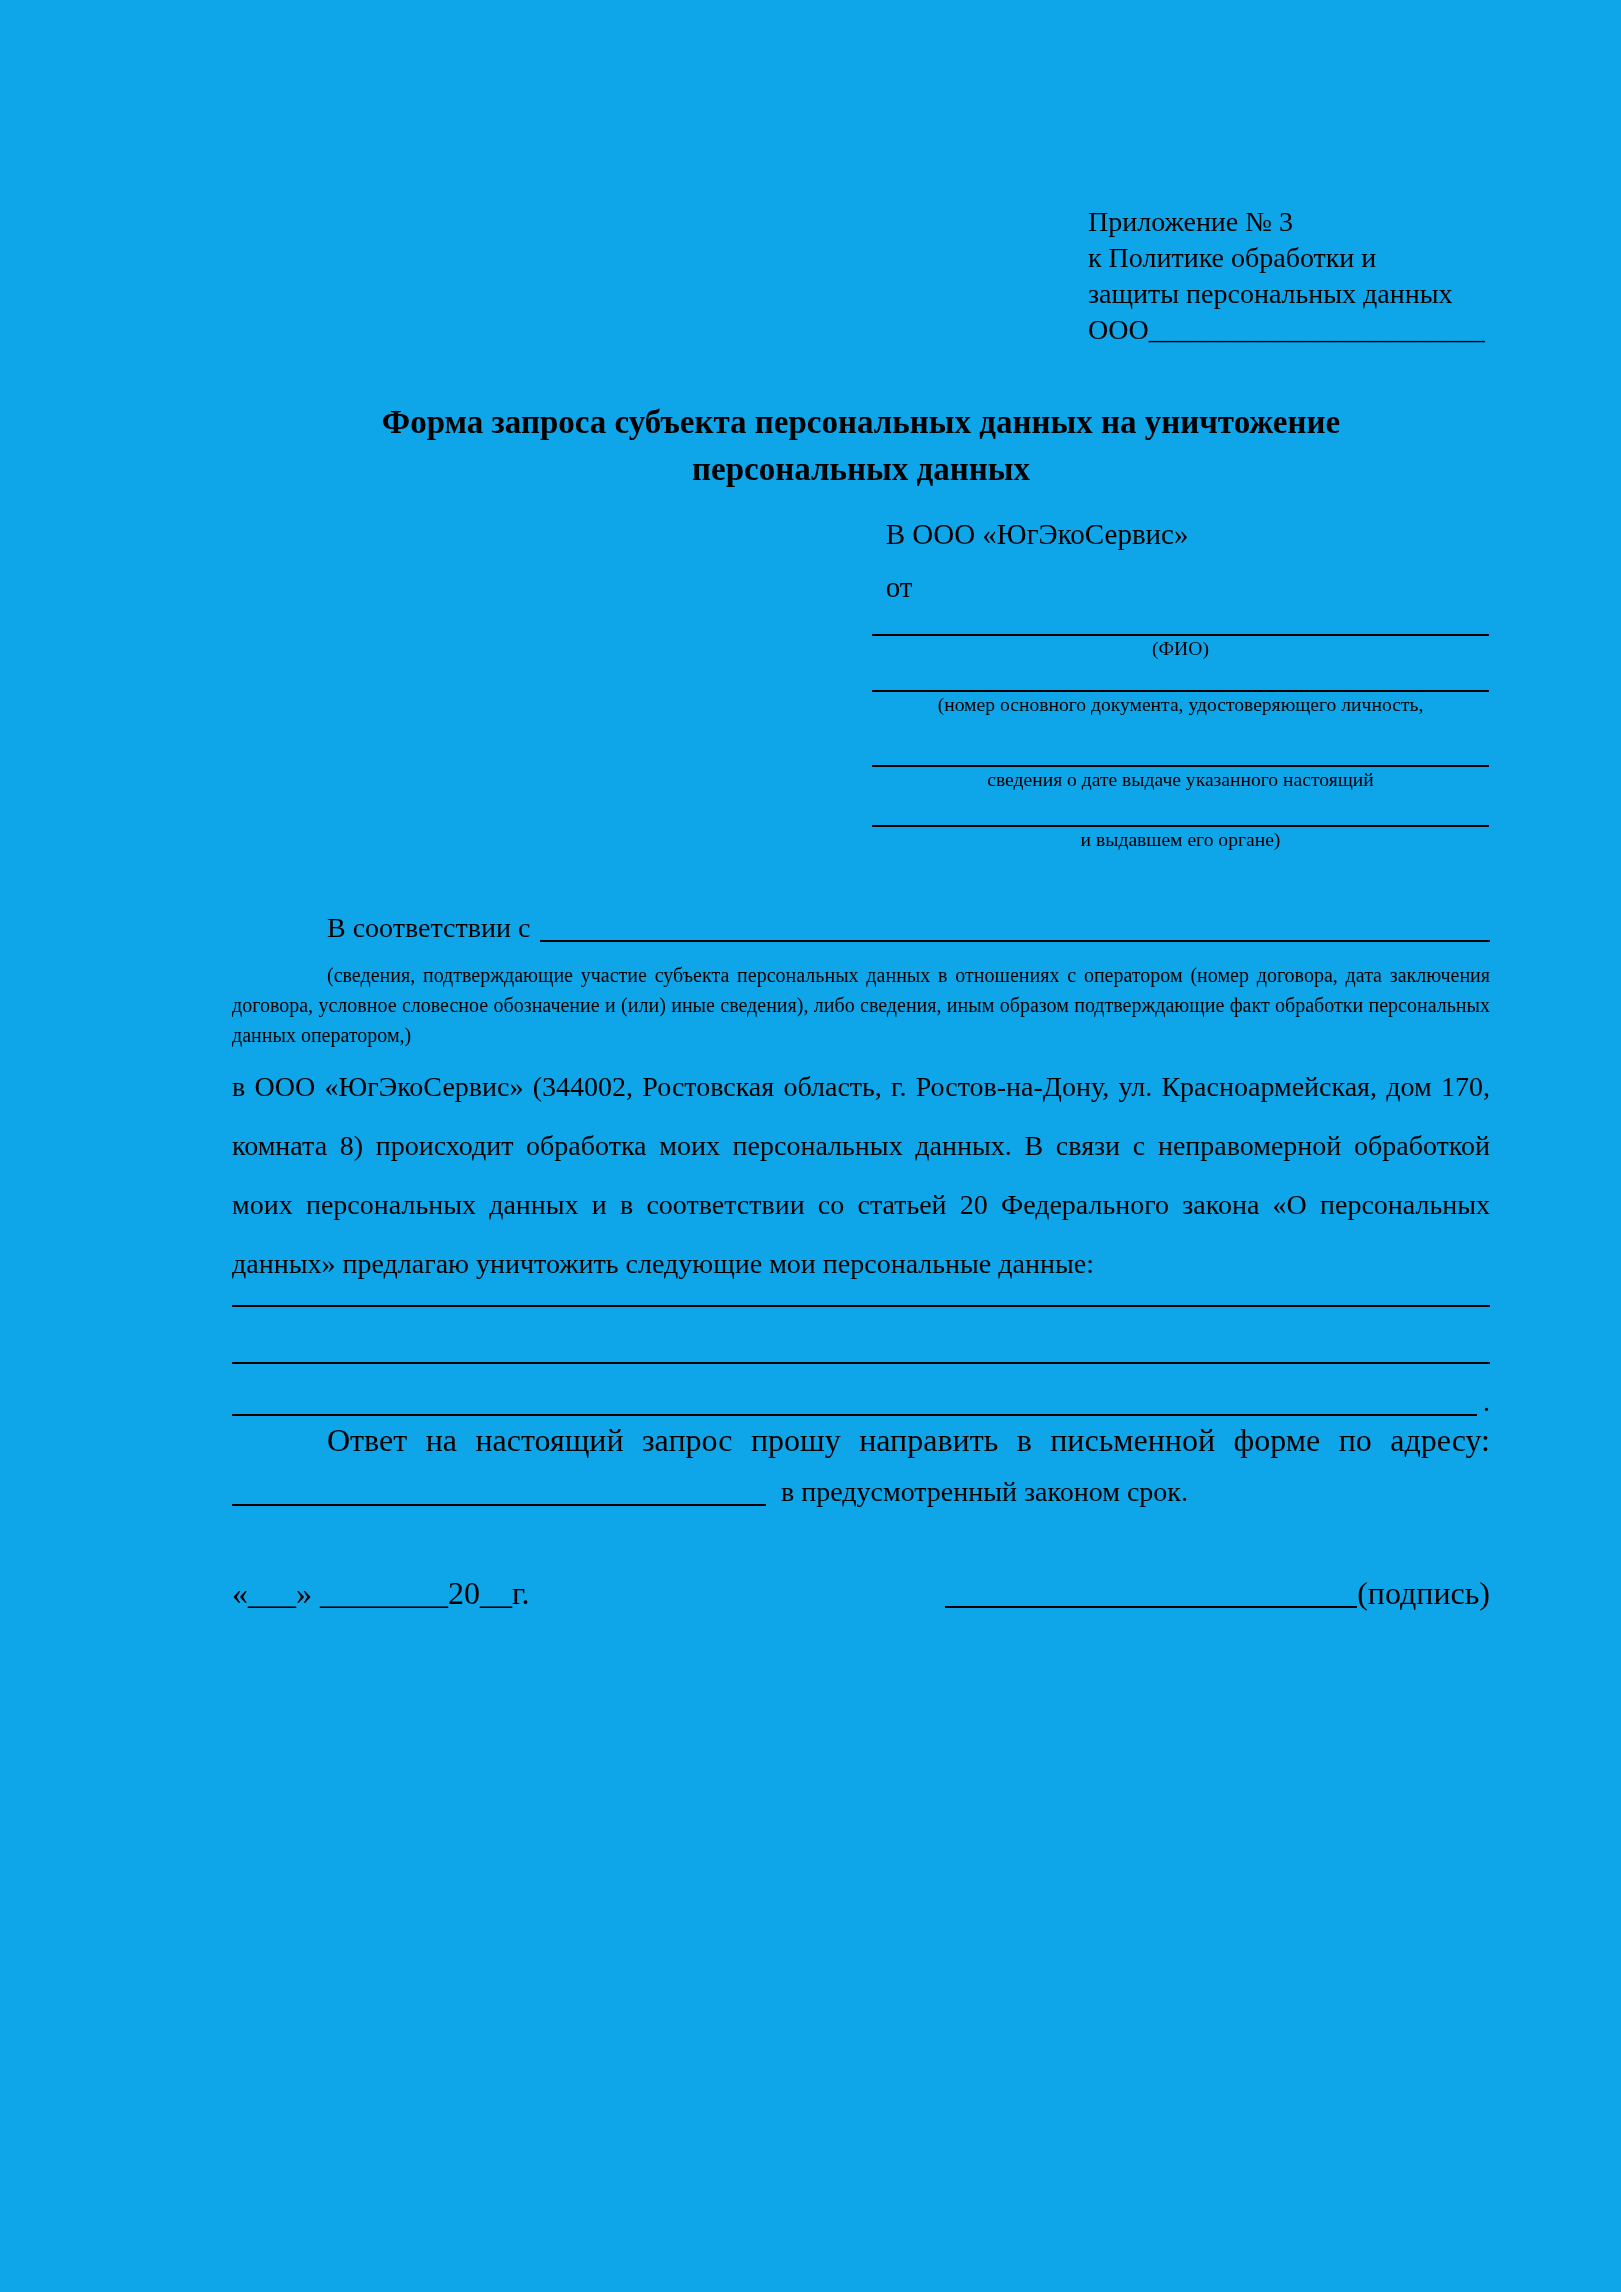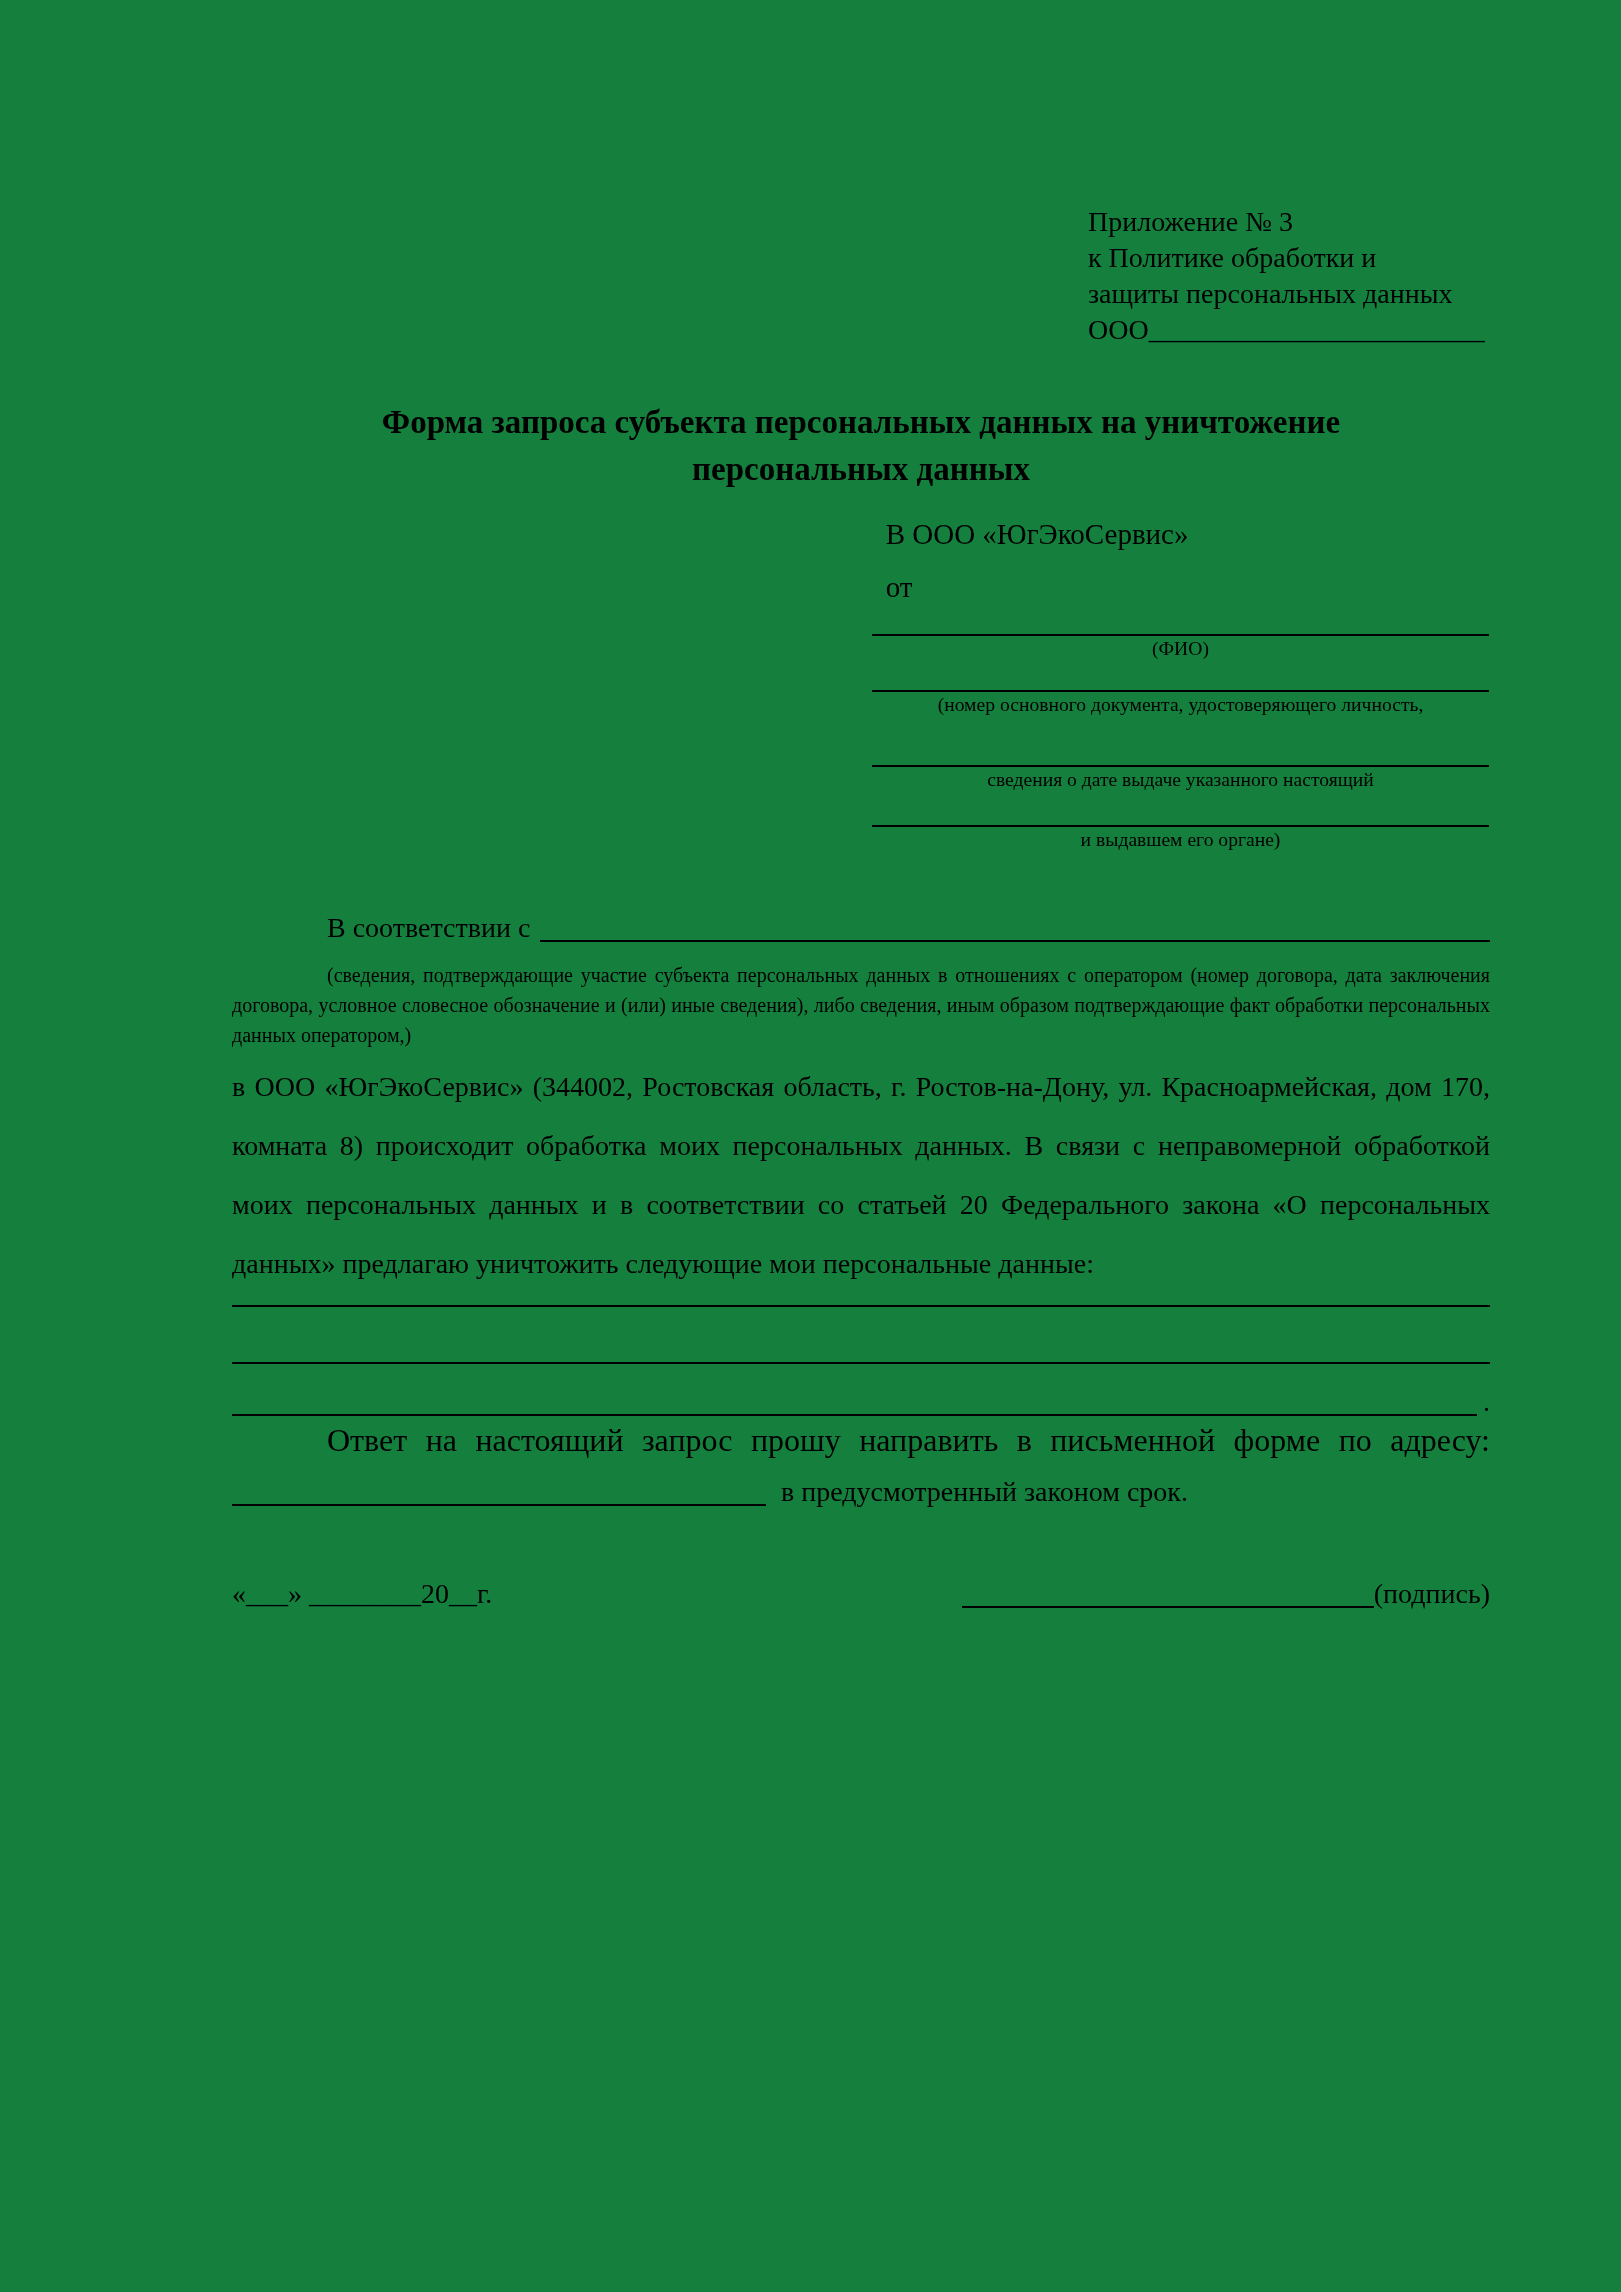--- a/index.html
+++ b/index.html
@@ -4,21 +4,21 @@
 <style>
   html, body {
     margin: 0;
     padding: 0;
     background: #ffffff;
   }
   .page {
     position: relative;
     width: 1621px;
     height: 2293px;
-    background: #15803d;
+    background: #0ea5e9;
     color: #000000;
     font-family: "Liberation Serif", "DejaVu Serif", serif;
     overflow: hidden;
   }
   .content {
     position: absolute;
     left: 232px;
     top: 0;
     width: 1258px;
   }
@@ -121,21 +121,21 @@
     line-height: 39px;
     gap: 15px;
   }
   .address-fill { width: 534px; border-bottom: 2.9px solid #000; margin-bottom: 4.9px; }
   
   .footer-row {
     margin-top: 63px;
     display: flex;
     justify-content: space-between;
     align-items: flex-end;
-    font-size: 28px;
+    font-size: 32px;
     line-height: 39px;
   }
   .sig-group { display: flex; align-items: flex-end; }
   .sig-fill { width: 412px; border-bottom: 2.9px solid #000; margin-bottom: 4.9px; }
 </style>
 </head>
 <body>
 
 <div class="page">
   <div class="content">

